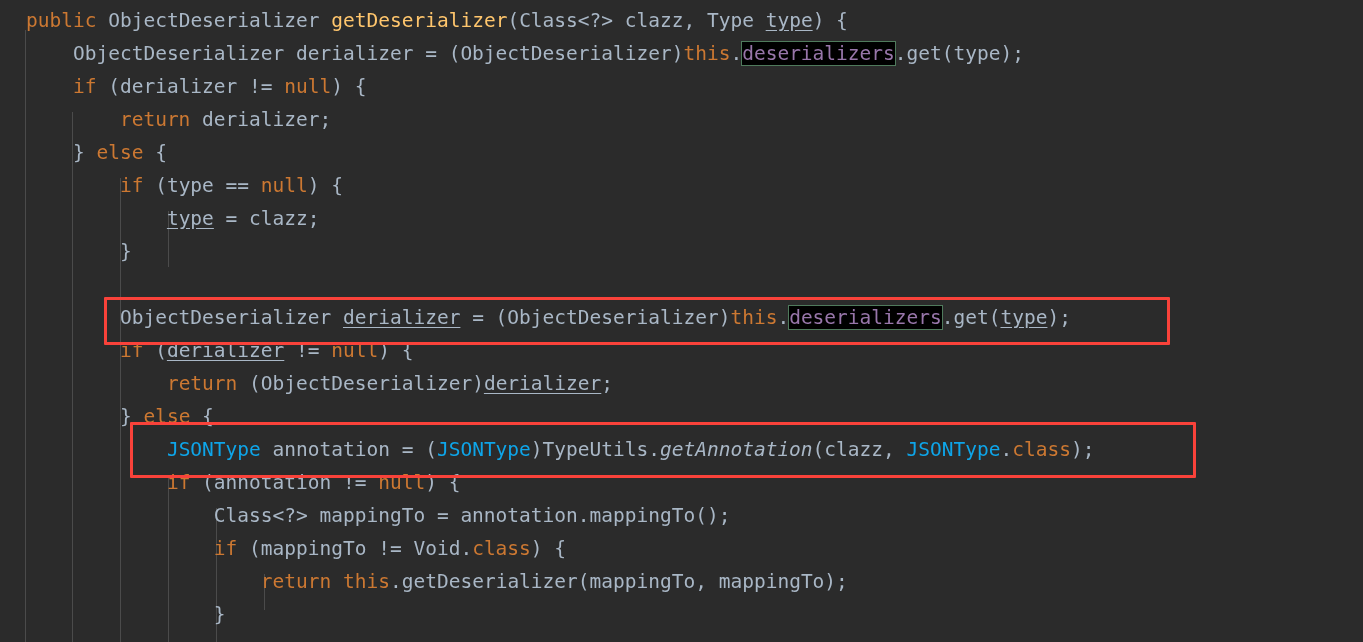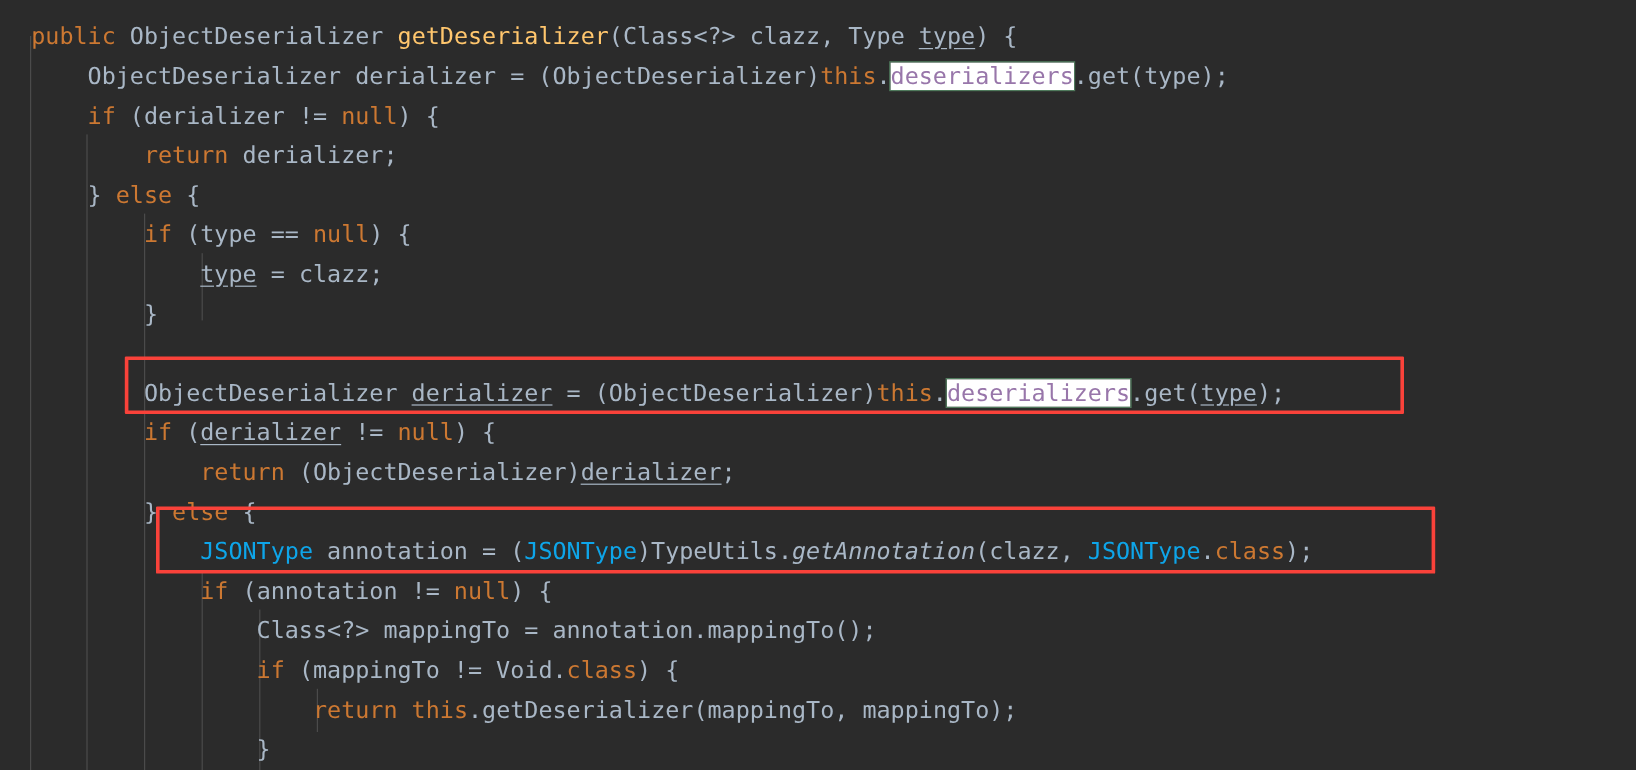--- a/index.html
+++ b/index.html
@@ -24,39 +24,39 @@
     inset: 0;
     pointer-events: none;
   }
   .guide {
     position: absolute;
     width: 1px;
     background: #4b4b4b;
   }
   .code {
     position: absolute;
-    top: 14px;
+    top: 4px;
     left: 0;
     right: 0;
     white-space: pre;
   }
   .ln {
     height: 33px;
     padding-left: 26px;
     color: #a9b7c6;
     white-space: pre;
   }
   .kw   { color: #cc7832; }
   .plain{ color: #a9b7c6; }
   .meth { color: #ffc66d; }
   .anno { color: #0ea5e9; }
   .ital { font-style: italic; }
   .ul   { text-decoration: underline; text-underline-offset: 3px; }
   .hl {
-    background: #ffffff;
+    background: #000000;
     outline: 1px solid #4f7a5c;
     color: #9876aa;
   }
   .box {
     position: absolute;
     border: 3px solid #f9423a;
     border-radius: 1px;
     pointer-events: none;
     box-sizing: border-box;
   }

